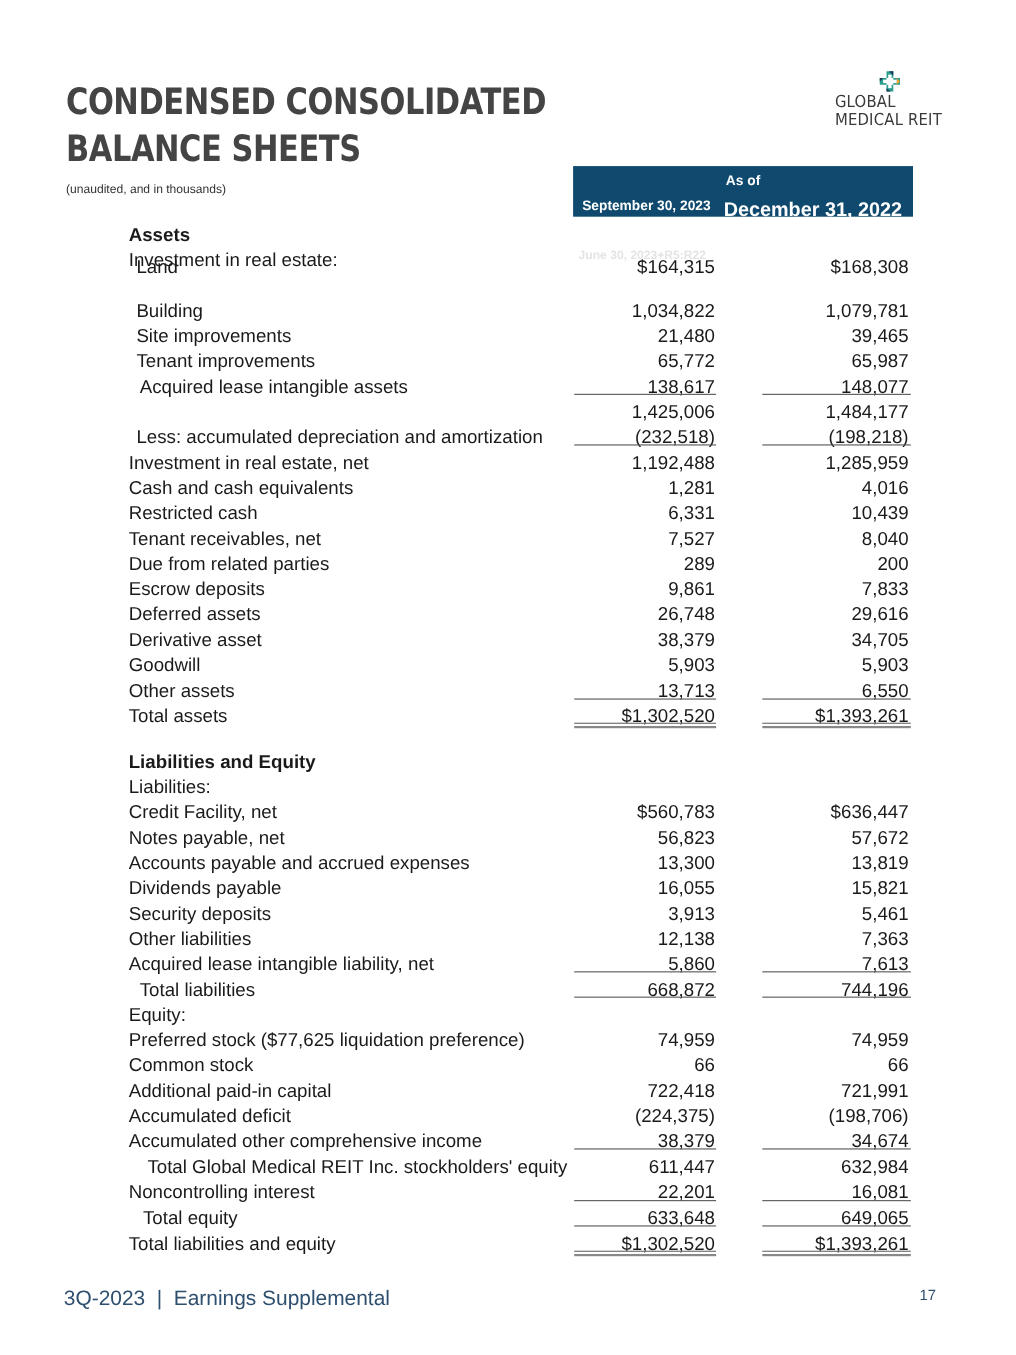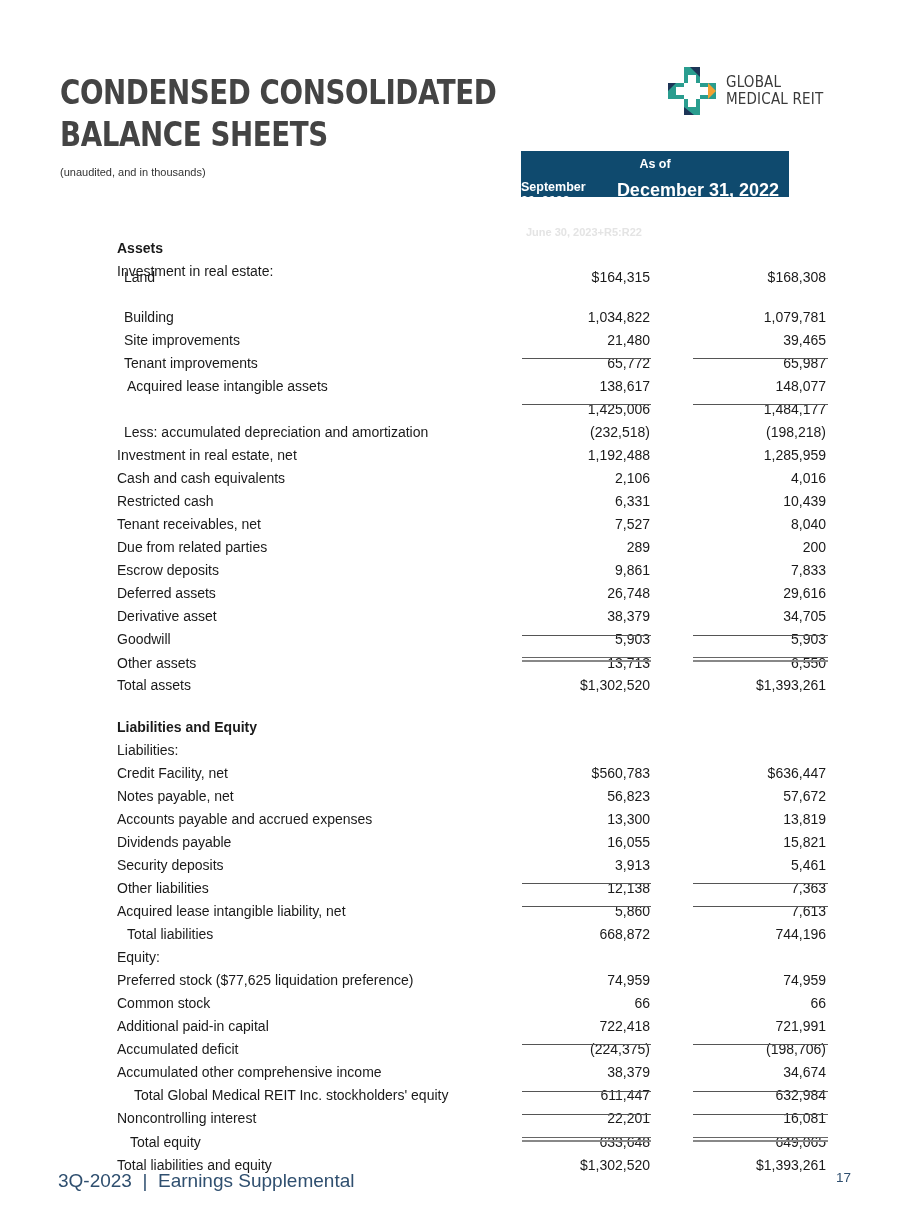--- a/index.html
+++ b/index.html
@@ -2,30 +2,30 @@
 <html><head>
 <meta charset="utf-8">
 <style>
   html, body { margin:0; padding:0; background:#ffffff; }
   body { width:924px; height:1232px; position:relative; overflow:hidden;
          font-family:"Liberation Sans", sans-serif; color:#1a1a1a; }
   .title { position:absolute; left:60px; top:72px; font-family:"DejaVu Sans", sans-serif;
            font-weight:bold; font-size:33px; line-height:42px; color:#444444;
            letter-spacing:-0.5px; transform:scaleX(0.84); transform-origin:left top; }
   .subtitle { position:absolute; left:60px; top:166px; font-size:11px; color:#333; }
-  .logo { position:absolute; left:666px; top:64px; width:170px; height:54px; display:flex; align-items:center; }
+  .logo { position:absolute; left:724px; top:64px; width:170px; height:54px; display:flex; align-items:center;flex-direction:column; }
   .logo svg { width:52px; height:52px; }
   .logo-text { margin-left:8px; font-family:"DejaVu Sans", sans-serif; font-size:15px; line-height:17px;
                color:#3a3a3a; letter-spacing:0.2px; transform:scaleX(0.9); transform-origin:left center; }
-  .hdr { position:absolute; left:521px; top:151px; width:268px; height:46px; background:#0f4a6e; color:#fff; }
+  .hdr { position:absolute; left:521px; top:151px; width:309px; height:46px; background:#0f4a6e; color:#fff; }
   .hdr .asof { position:absolute; left:0; right:0; top:6px; text-align:center; font-weight:bold; font-size:12.5px; }
   .hdr .c1 { position:absolute; right:184px; top:29px; font-weight:bold; font-size:12.5px; }
   .hdr .c2 { position:absolute; right:10px; top:29px; font-weight:bold; font-size:18px; }
   .ghost { position:absolute; left:526px; top:226px; font-size:11px; color:#e4e4e4; font-weight:bold; }
-  .row { position:absolute; left:0; width:924px; height:23px; font-size:14px;margin-top:36px; }
+  .row { position:absolute; left:0; width:924px; height:23px; font-size:17px; }
   .row .lbl { position:absolute; left:117px; top:3px; white-space:nowrap; }
   .row .v1 { position:absolute; right:274px; top:3px; text-align:right; }
   .row .v2 { position:absolute; right:98px; top:3px; text-align:right; }
   .row.bold .lbl { font-weight:bold; }
   .row.ind1 .lbl { left:124px; }
   .row.ind2 .lbl { left:127px; }
   .row.ind3 .lbl { left:134px; }
   .line { position:absolute; height:0; border-top:1px solid #555; }
   .dline { position:absolute; height:2px; border-top:1px solid #666; border-bottom:2px solid #888; }
   .footer-left { position:absolute; left:58px; top:1170px; font-size:19px; color:#2f4f6f; }
@@ -108,21 +108,21 @@
       <span class="v1">(232,518)</span>
       <span class="v2">(198,218)</span>
     </div>
   <div class="row" style="top:408px">
       <span class="lbl">Investment in real estate, net</span>
       <span class="v1">1,192,488</span>
       <span class="v2">1,285,959</span>
     </div>
   <div class="row" style="top:431px">
       <span class="lbl">Cash and cash equivalents</span>
-      <span class="v1">2,106</span>
+      <span class="v1">1,281</span>
       <span class="v2">4,016</span>
     </div>
   <div class="row" style="top:454px">
       <span class="lbl">Restricted cash</span>
       <span class="v1">6,331</span>
       <span class="v2">10,439</span>
     </div>
   <div class="row" style="top:477px">
       <span class="lbl">Tenant receivables, net</span>
       <span class="v1">7,527</span>

